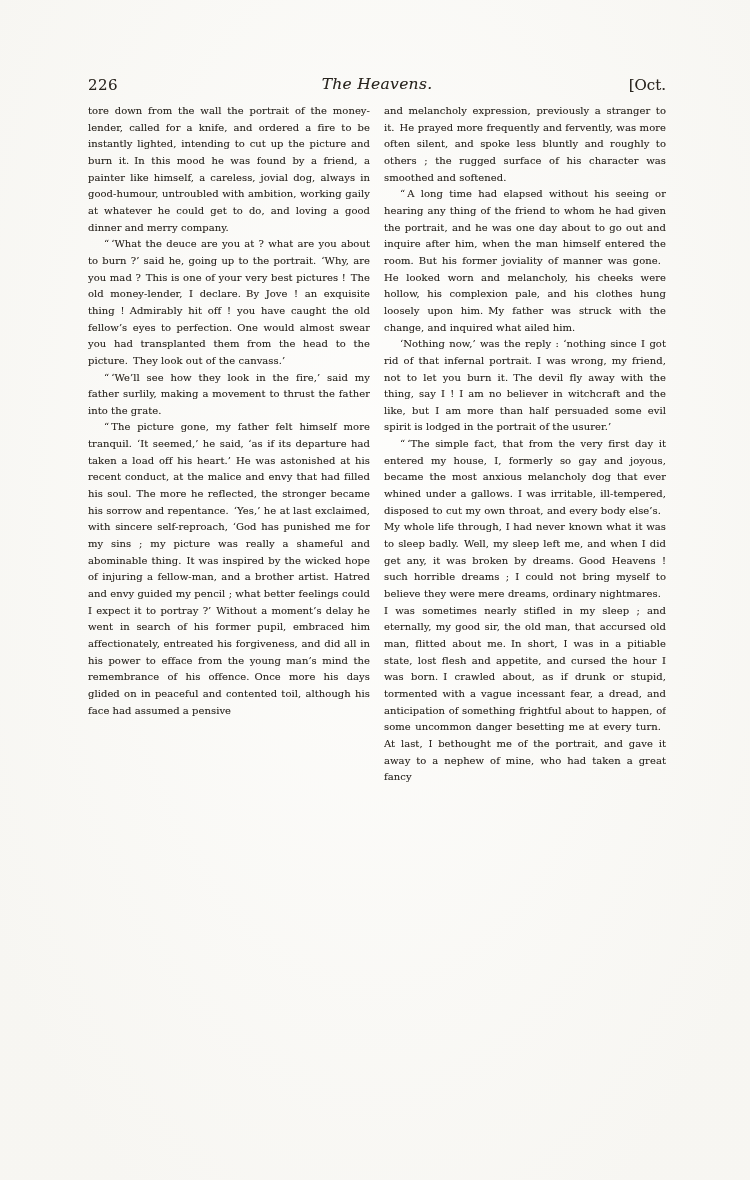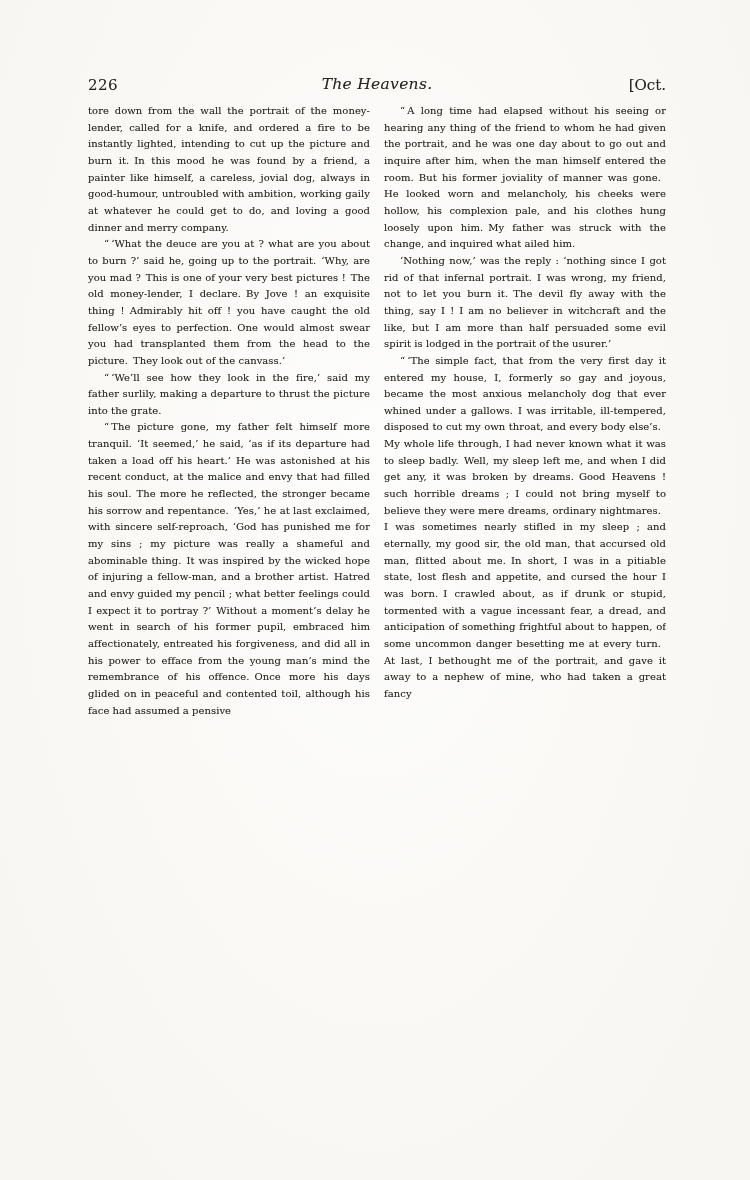--- a/index.html
+++ b/index.html
@@ -56,23 +56,24 @@
   <header class="pagehead">
     <span class="pnum">226</span>
     <span class="ptitle">The Heavens.</span>
     <span class="pissue">[Oct.</span>
   </header>
 
   <div class="cols">
     <div class="col">
       <p class="cont">tore down from the wall the portrait of the money-lender, called for a knife, and ordered a fire to be instantly lighted, intending to cut up the picture and burn it. In this mood he was found by a friend, a painter like himself, a careless, jovial dog, always in good-humour, untroubled with ambition, working gaily at whatever he could get to do, and loving a good dinner and merry company.</p>
       <p>“ ‘What the deuce are you at&nbsp;? what are you about to burn&nbsp;?’ said he, going up to the portrait. ‘Why, are you mad&nbsp;? This is one of your very best pictures&nbsp;! The old money-lender, I declare. By Jove&nbsp;! an exquisite thing&nbsp;! Admirably hit off&nbsp;! you have caught the old fellow’s eyes to perfection. One would almost swear you had transplanted them from the head to the picture. They look out of the canvass.’</p>
-      <p>“ ‘We’ll see how they look in the fire,’ said my father surlily, making a departure to thrust the picture into the grate.</p>
+      <p>“ ‘We’ll see how they look in the fire,’ said my father surlily, making a movement to thrust the father into the grate.</p>
       <p>“ The picture gone, my father felt himself more tranquil. ‘It seemed,’ he said, ‘as if its departure had taken a load off his heart.’ He was astonished at his recent conduct, at the malice and envy that had filled his soul. The more he reflected, the stronger became his sorrow and repentance. ‘Yes,’ he at last exclaimed, with sincere self-reproach, ‘God has punished me for my sins&nbsp;; my picture was really a shameful and abominable thing. It was inspired by the wicked hope of injuring a fellow-man, and a brother artist. Hatred and envy guided my pencil&nbsp;; what better feelings could I expect it to portray&nbsp;?’ Without a moment’s delay he went in search of his former pupil, embraced him affectionately, entreated his forgiveness, and did all in his power to efface from the young man’s mind the remembrance of his offence. Once more his days glided on in peaceful and contented toil, although his face had assumed a pensive</p>
     </div>
     <div class="col">
+      <p class="cont">and melancholy expression, previously a stranger to it. He prayed more frequently and fervently, was more often silent, and spoke less bluntly and roughly to others&nbsp;; the rugged surface of his character was smoothed and softened.</p>
       <p>“ A long time had elapsed without his seeing or hearing any thing of the friend to whom he had given the portrait, and he was one day about to go out and inquire after him, when the man himself entered the room. But his former joviality of manner was gone. He looked worn and melancholy, his cheeks were hollow, his complexion pale, and his clothes hung loosely upon him. My father was struck with the change, and inquired what ailed him.</p>
       <p>‘Nothing now,’ was the reply&nbsp;: ‘nothing since I got rid of that infernal portrait. I was wrong, my friend, not to let you burn it. The devil fly away with the thing, say I&nbsp;! I am no believer in witchcraft and the like, but I am more than half persuaded some evil spirit is lodged in the portrait of the usurer.’</p>
       <p>“ ‘The simple fact, that from the very first day it entered my house, I, formerly so gay and joyous, became the most anxious melancholy dog that ever whined under a gallows. I was irritable, ill-tempered, disposed to cut my own throat, and every body else’s. My whole life through, I had never known what it was to sleep badly. Well, my sleep left me, and when I did get any, it was broken by dreams. Good Heavens&nbsp;! such horrible dreams&nbsp;; I could not bring myself to believe they were mere dreams, ordinary nightmares. I was sometimes nearly stifled in my sleep&nbsp;; and eternally, my good sir, the old man, that accursed old man, flitted about me. In short, I was in a pitiable state, lost flesh and appetite, and cursed the hour I was born. I crawled about, as if drunk or stupid, tormented with a vague incessant fear, a dread, and anticipation of something frightful about to happen, of some uncommon danger besetting me at every turn. At last, I bethought me of the portrait, and gave it away to a nephew of mine, who had taken a great fancy</p>
     </div>
   </div>
 
 </div>
 
 </body></html>

